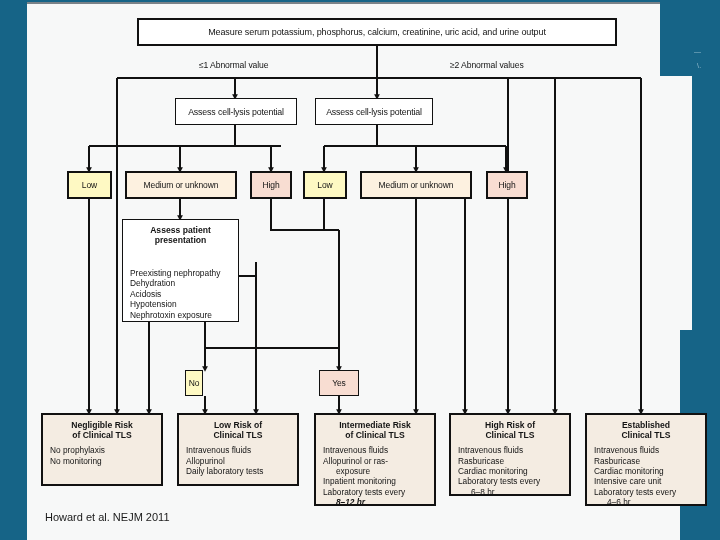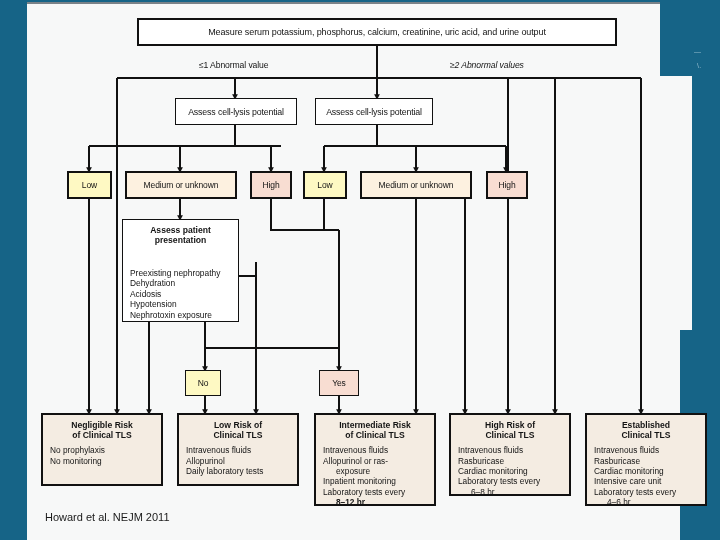--- a/index.html
+++ b/index.html
@@ -70,21 +70,21 @@
   }
   .outcome .o-head{
     font-weight:bold;text-align:center;font-size:8.6px;line-height:10.2px;
     padding:0 4px 5px 4px;color:#141414;
   }
   .outcome .o-list{
     padding-left:7px;padding-right:10px;
     font-size:8.3px;line-height:10.3px;text-align:left;
   }
   .outcome .o-list .ind{padding-left:13px;}
-  .outcome .o-list b{font-weight:bold;}
+  .outcome .o-list b{font-weight:bold;font-style:italic;}
 
   .edge-label{
     position:absolute;font-size:8.6px;color:#141414;white-space:nowrap;
     letter-spacing:-.1px;
   }
   #citation{
     position:absolute;left:36px;top:511px;
     font-size:11px;color:#1a1a1a;white-space:nowrap;
   }
 </style>
@@ -162,21 +162,21 @@
       <path d="M140,276 L247,276"></path>
       <path d="M371,412 L371,412"></path>
     </g>
   </svg>
 
   <div class="node thick fill-white n-title" style="left:128px;top:18px;width:480px;height:28px;">
     <span>Measure serum potassium, phosphorus, calcium, creatinine, uric acid, and urine output</span>
   </div>
 
   <div class="edge-label" style="left:190px;top:60px;">≤1 Abnormal value</div>
-  <div class="edge-label" style="left:441px;top:60px;font-style:italic;">≥2 Abnormal values</div>
+  <div class="edge-label" style="left:441px;top:60px;">≥2 Abnormal values</div>
 
   <div class="node fill-white n-assess" style="left:166px;top:98px;width:122px;height:27px;">
     <span>Assess cell-lysis potential</span>
   </div>
   <div class="node fill-white n-assess" style="left:306px;top:98px;width:118px;height:27px;">
     <span>Assess cell-lysis potential</span>
   </div>
 
   <div class="node thick fill-blue n-level" style="left:58px;top:171px;width:45px;height:28px;">
     <span>Low</span>
@@ -205,21 +205,21 @@
     </div>
     <div class="pp-list">
       <div>Preexisting nephropathy</div>
       <div>Dehydration</div>
       <div>Acidosis</div>
       <div>Hypotension</div>
       <div>Nephrotoxin exposure</div>
     </div>
   </div>
 
-  <div class="node fill-blue n-level" style="left:176px;top:370px;width:36px;height:26px;text-align:right;">
+  <div class="node fill-blue n-level" style="left:176px;top:370px;width:18px;height:26px;text-align:right;">
     <span>No</span>
   </div>
   <div class="node fill-pink n-level" style="left:310px;top:370px;width:40px;height:26px;">
     <span>Yes</span>
   </div>
 
   <div class="node thick fill-beige outcome" style="left:32px;top:413px;width:122px;height:73px;">
     <div class="o-head">
       <div>Negligible Risk</div>
       <div>of Clinical TLS</div>

